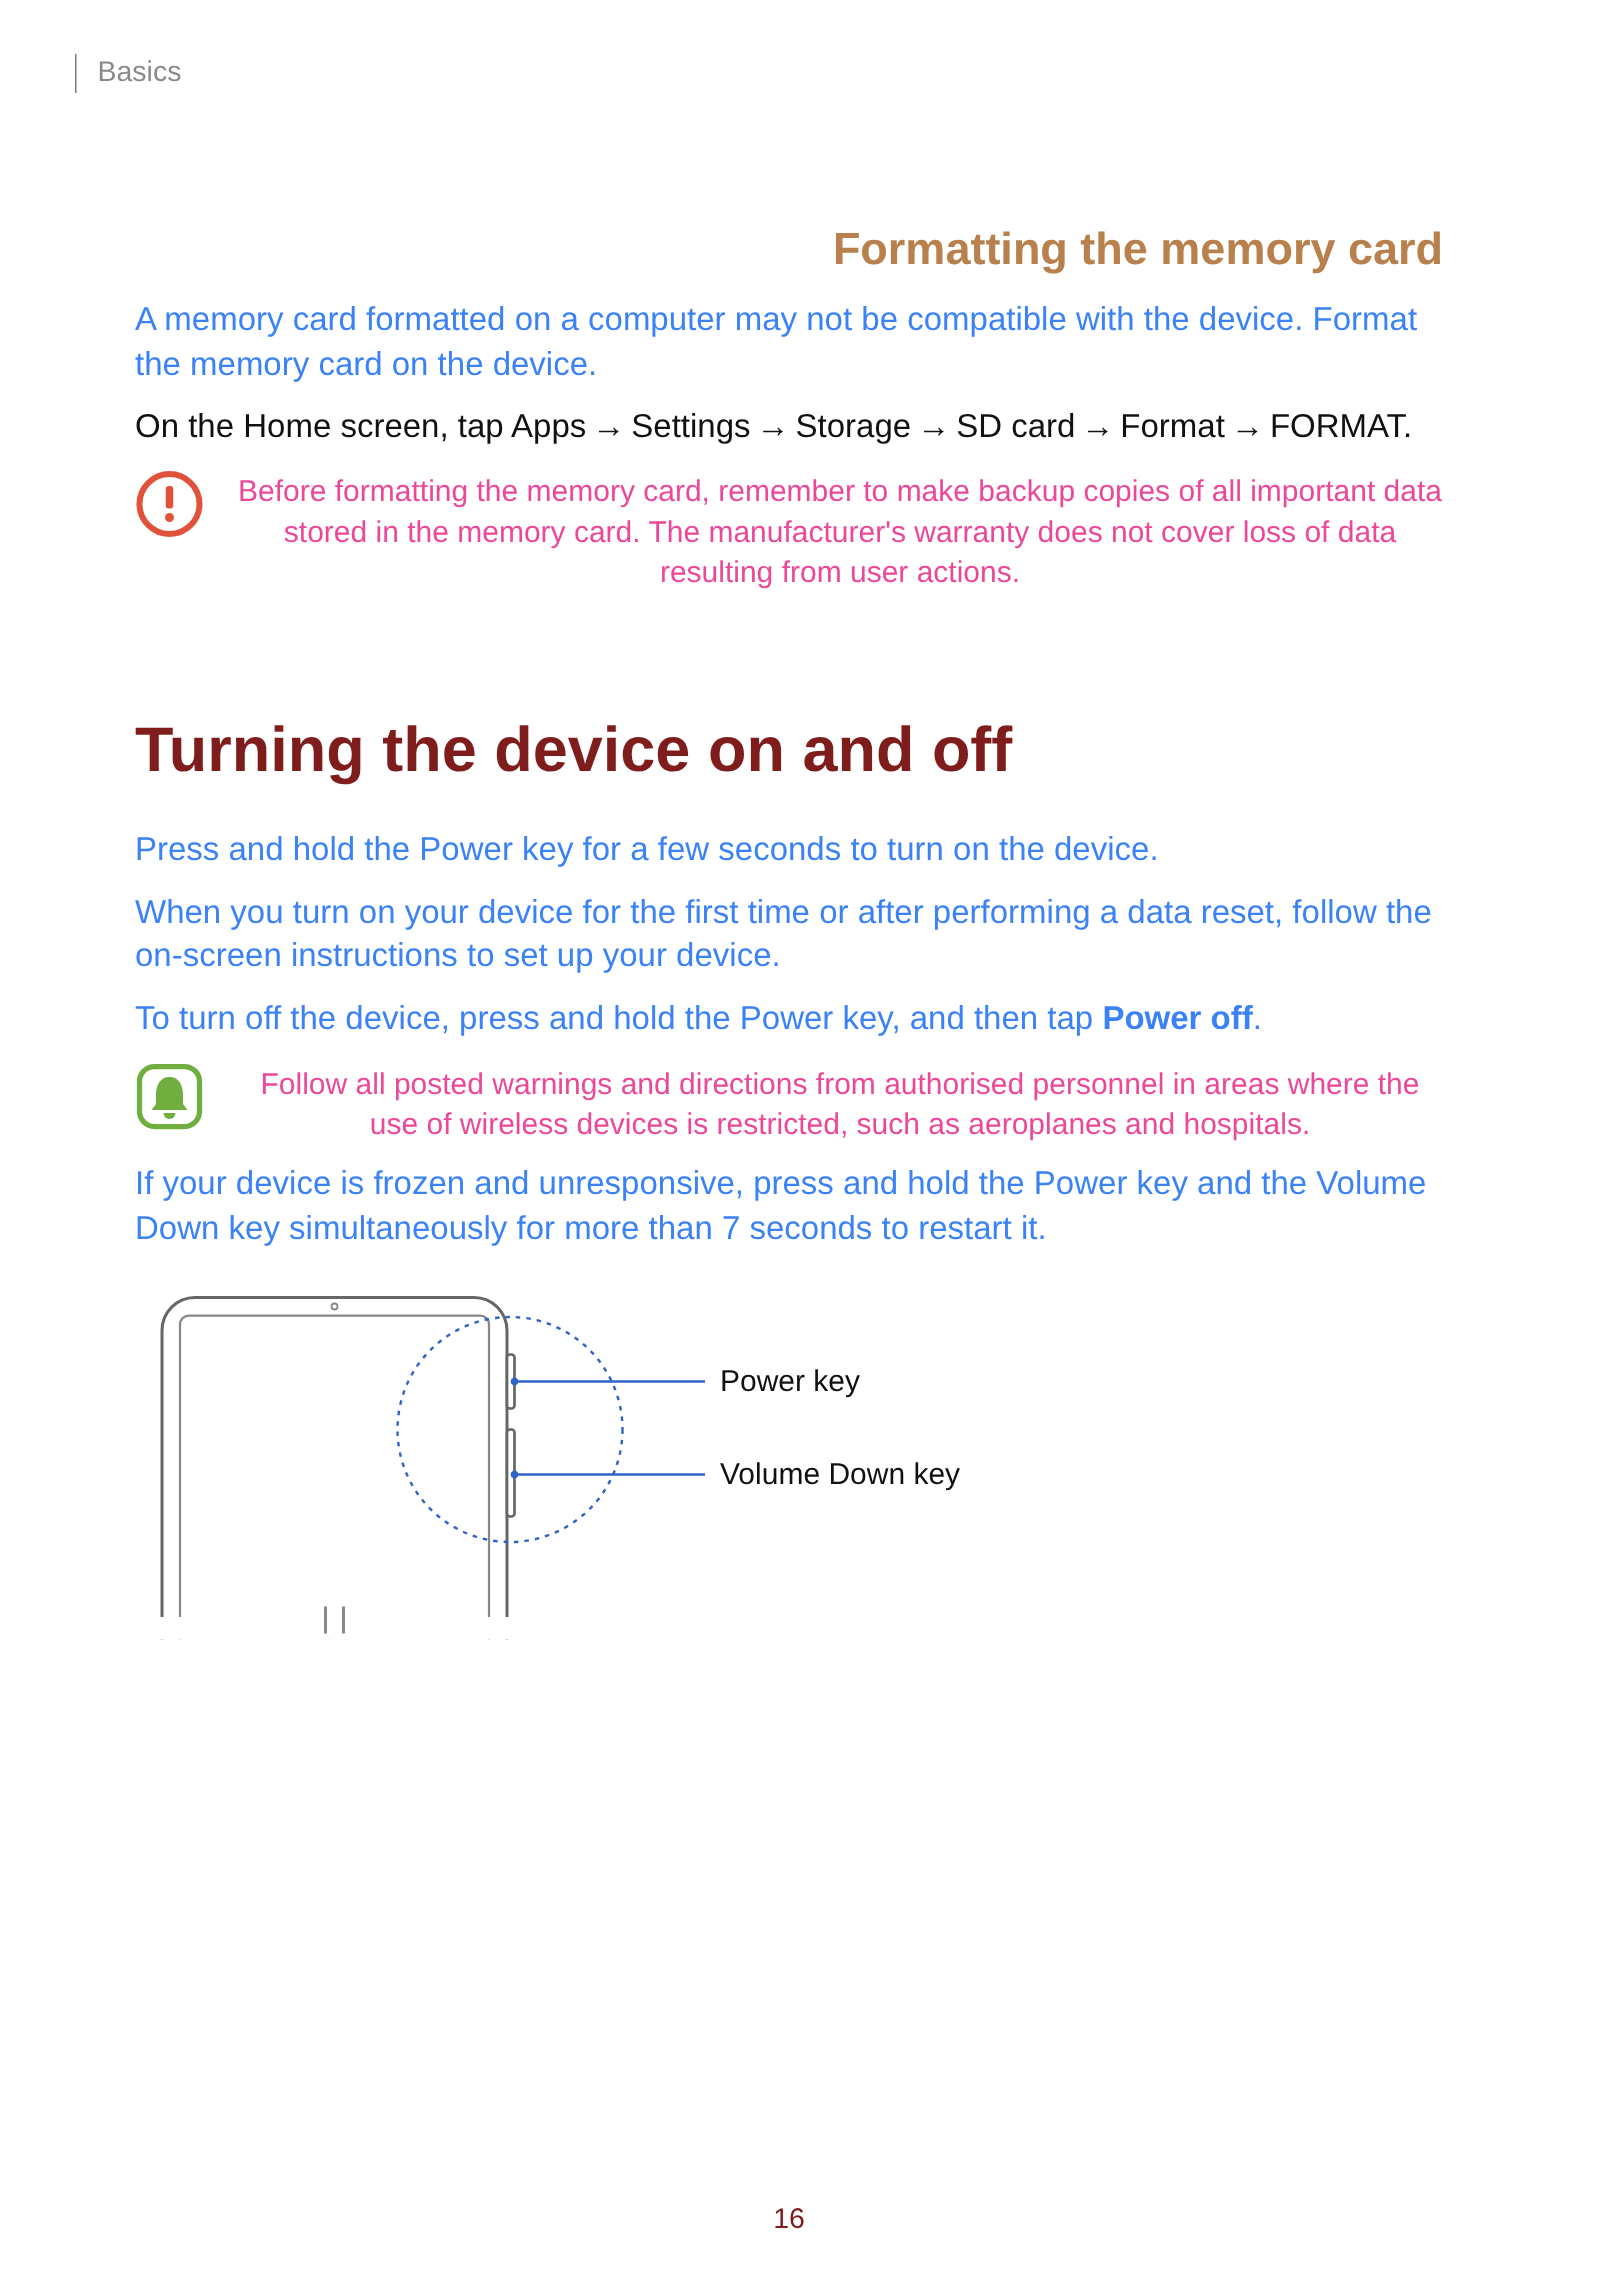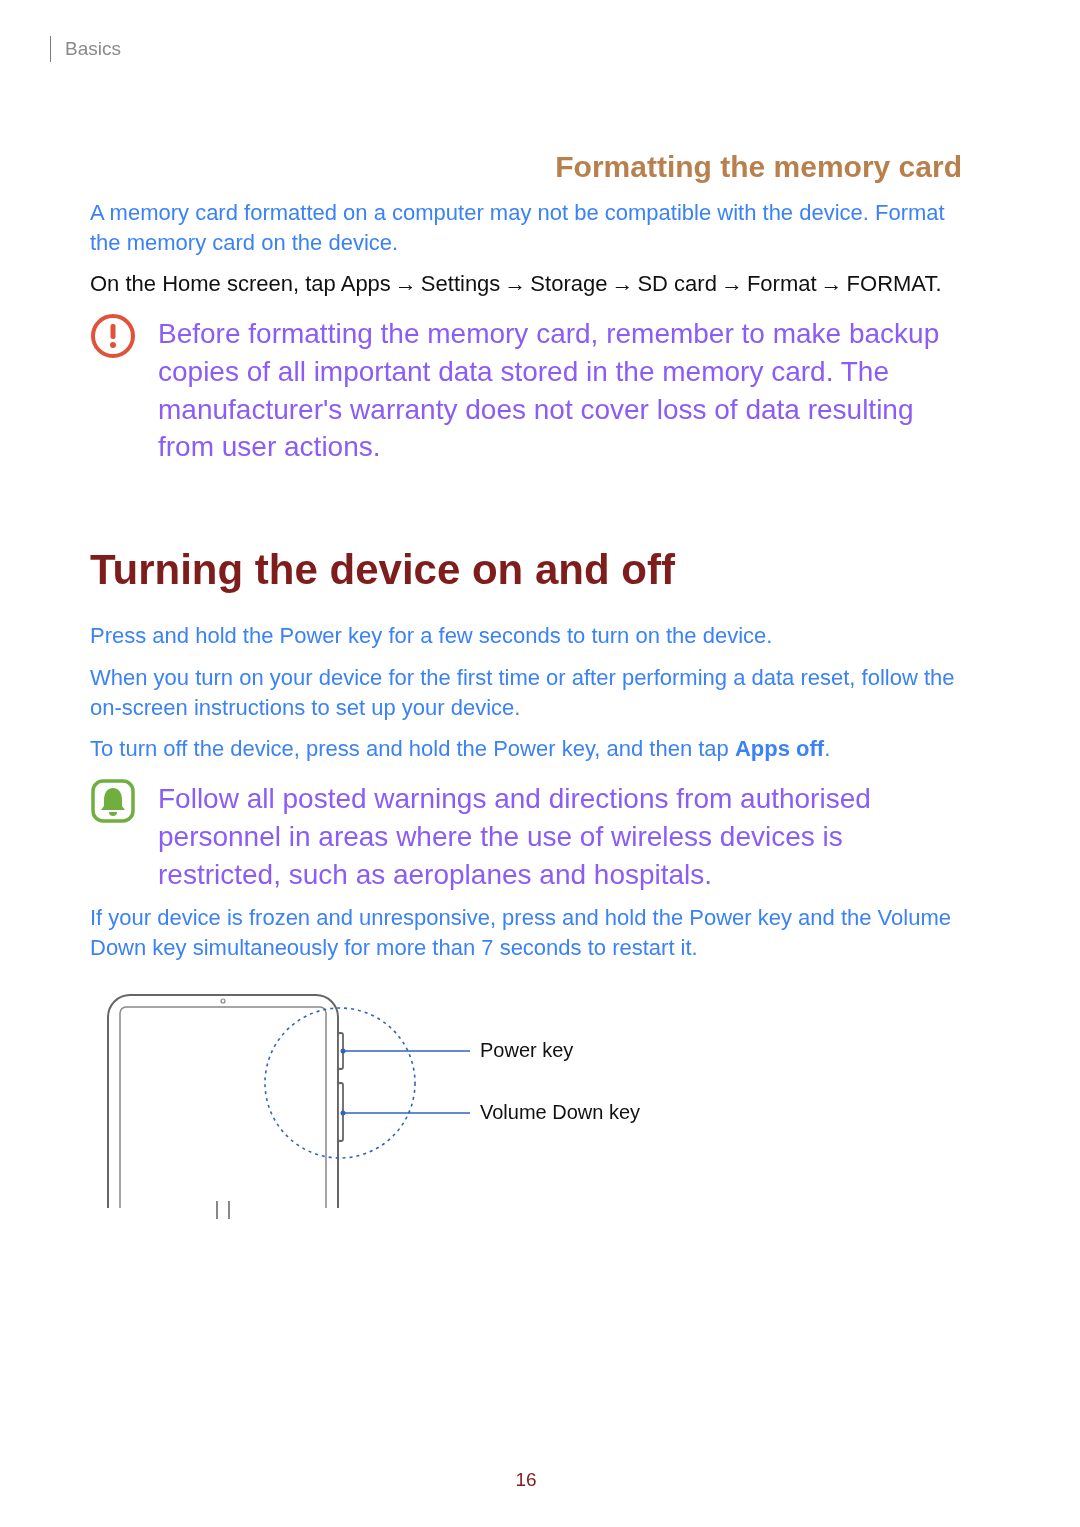--- a/index.html
+++ b/index.html
@@ -59,24 +59,25 @@
     display: flex;
     align-items: flex-start;
     gap: 22px;
     margin: 14px 0 8px 0;
   }
   .note-icon {
     flex: 0 0 46px;
     height: 46px;
   }
   .note-text {
-    font-size: 28px;
+    font-size: 20px;
     line-height: 1.35;
-    color: #8b5cf6;
+    color: #ec4899;
     padding-top: 2px;
+    text-align: center;
   }
   h1.main-title {
     color: #7f1d1d;
     font-size: 42px;
     font-weight: 700;
     margin: 80px 0 27px 0;
   }
   h3.sub-title {
     color: #111;
     font-size: 25px;
@@ -125,21 +126,21 @@
         <circle cx="23" cy="32" r="3" fill="#e0533a"></circle>
       </svg>
     </div>
     <div class="note-text">Before formatting the memory card, remember to make backup copies of all important data stored in the memory card. The manufacturer's warranty does not cover loss of data resulting from user actions.</div>
   </div>
 
   <h1 class="main-title">Turning the device on and off</h1>
   <p class="body">Press and hold the Power key for a few seconds to turn on the device.</p>
   <p class="body">When you turn on your device for the first time or after performing a data reset, follow the on-screen instructions to set up your device.</p>
   <p class="body">
-    <span>To turn off the device, press and hold the Power key, and then tap </span><span class="bold-inline">Apps off</span><span>.</span>
+    <span>To turn off the device, press and hold the Power key, and then tap </span><span class="bold-inline">Power off</span><span>.</span>
   </p>
 
   <div class="note-row">
     <div class="note-icon">
       <svg viewBox="0 0 46 46" width="46" height="46">
         <rect x="3" y="3" width="40" height="40" rx="10" fill="none" stroke="#6fae3f" stroke-width="3.5"></rect>
         <path d="M23 10 C17 10 14 15 14 22 L14 28 L11 32 L35 32 L32 28 L32 22 C32 15 29 10 23 10 Z" fill="#6fae3f"></path>
         <path d="M19 34 a4 4 0 0 0 8 0 Z" fill="#6fae3f"></path>
       </svg>
     </div>

